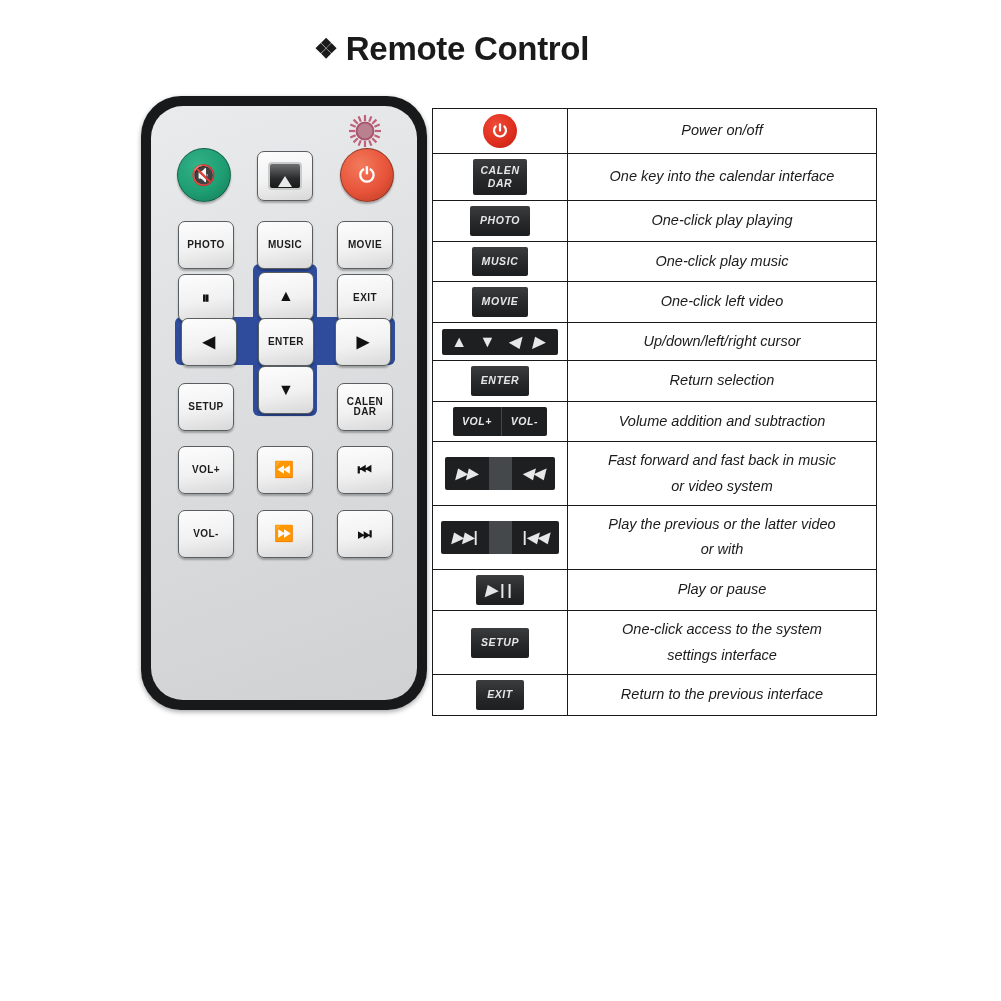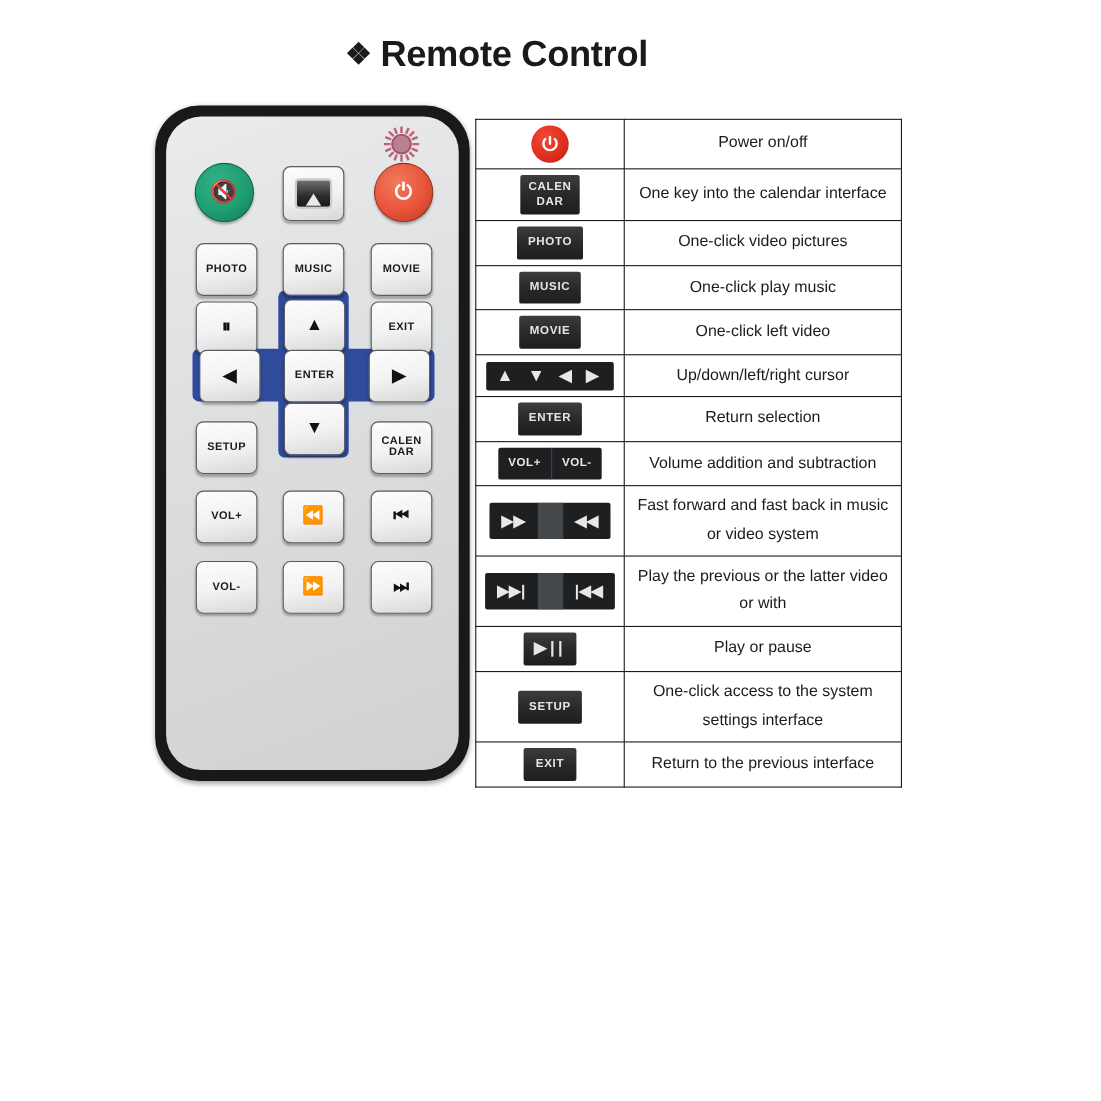--- a/index.html
+++ b/index.html
@@ -70,23 +70,24 @@
     border-bottom:11px solid #e9e9e9; margin-bottom:1px;
   }
 
   
   #dpad-cross { position:absolute; left:0; top:0; width:286px; height:614px; pointer-events:none; }
   .cross-v, .cross-h { position:absolute; background:#2e4b9c; border-radius:6px; }
 
   
   #spec-table {
     position:absolute; left:432px; top:108px;
-    width:388px;
+    width:445px;
     border-collapse:collapse;
     table-layout:fixed;
+    font-style:italic;
   }
   #spec-table td {
     border:1px solid #1a1a1a;
     vertical-align:middle;
   }
   #spec-table td.icon-cell { width:130px; text-align:center; padding:5px 2px; }
   #spec-table td.desc-cell {
     text-align:center; padding:6px 10px;
     font-size:14.5px; color:#1b1b1b; line-height:1.75;
     font-family:"Liberation Sans", sans-serif;
@@ -267,21 +268,21 @@
             <span>CALEN</span><br><span>DAR</span>
           </span>
         </td>
         <td class="desc-cell">One key into the calendar interface</td>
       </tr>
 
       <tr>
         <td class="icon-cell">
           <span class="keycap wide">PHOTO</span>
         </td>
-        <td class="desc-cell">One-click video pictures</td>
+        <td class="desc-cell">One-click play playing</td>
       </tr>
 
       <tr>
         <td class="icon-cell">
           <span class="keycap wide">MUSIC</span>
         </td>
         <td class="desc-cell">One-click play music</td>
       </tr>
 
       <tr>

